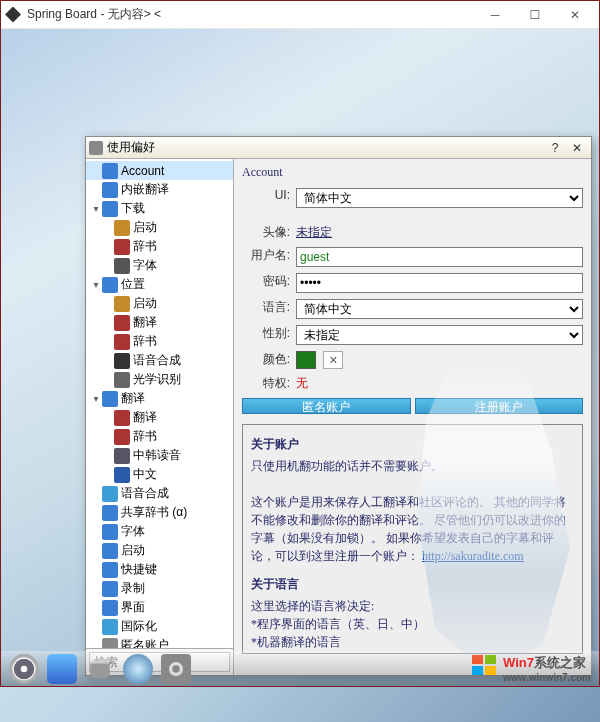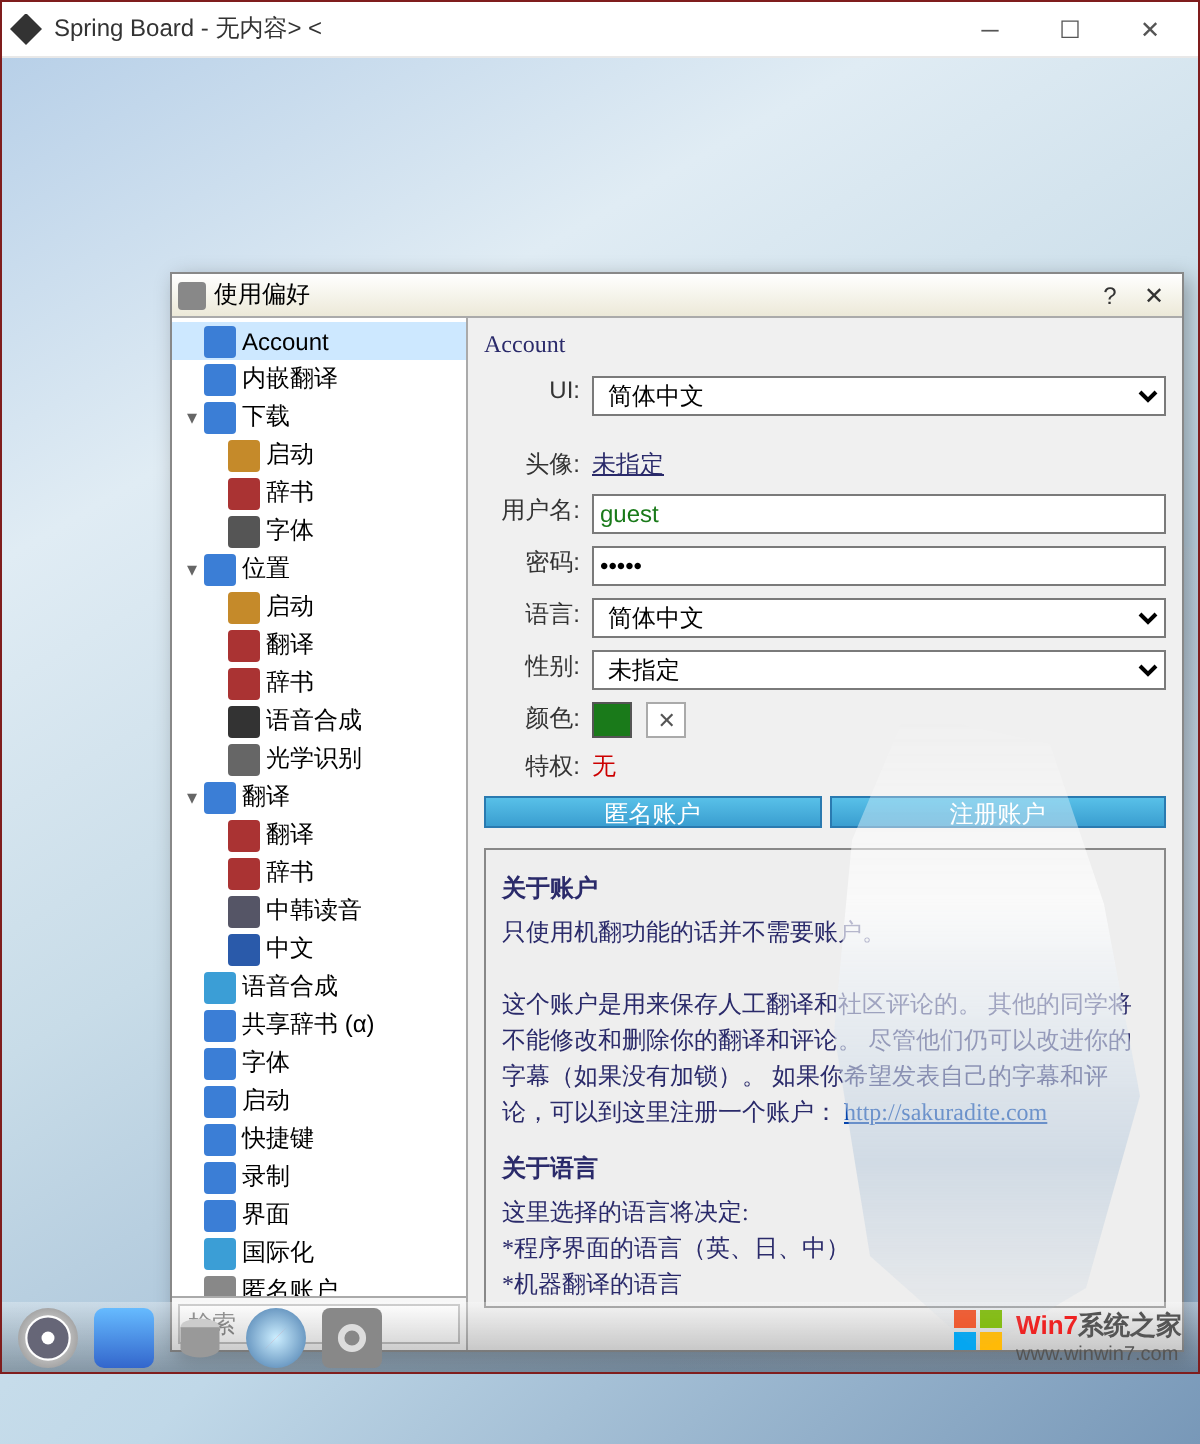--- a/index.html
+++ b/index.html
@@ -304,19 +304,19 @@
         </div>
       <div class="watermark">
         <svg width="28" height="24" viewBox="0 0 28 24">
             <rect x="1" y="1" width="11" height="9" fill="#f35325"></rect>
             <rect x="14" y="1" width="11" height="9" fill="#81bc06"></rect>
             <rect x="1" y="12" width="11" height="9" fill="#05a6f0"></rect>
             <rect x="14" y="12" width="11" height="9" fill="#ffba08"></rect>
           </svg>
         <div>
           <div><span style="color:#e22">Win7</span><span>系统之家</span></div>
-          <div style="font-size:10px;font-weight:normal">www.winwin7.com</div>
+          <div style="font-size:10px;font-weight:bold">www.winwin7.com</div>
         </div>
       </div>
     </div>
 
   </div>
 </div>
 
 </body></html>

